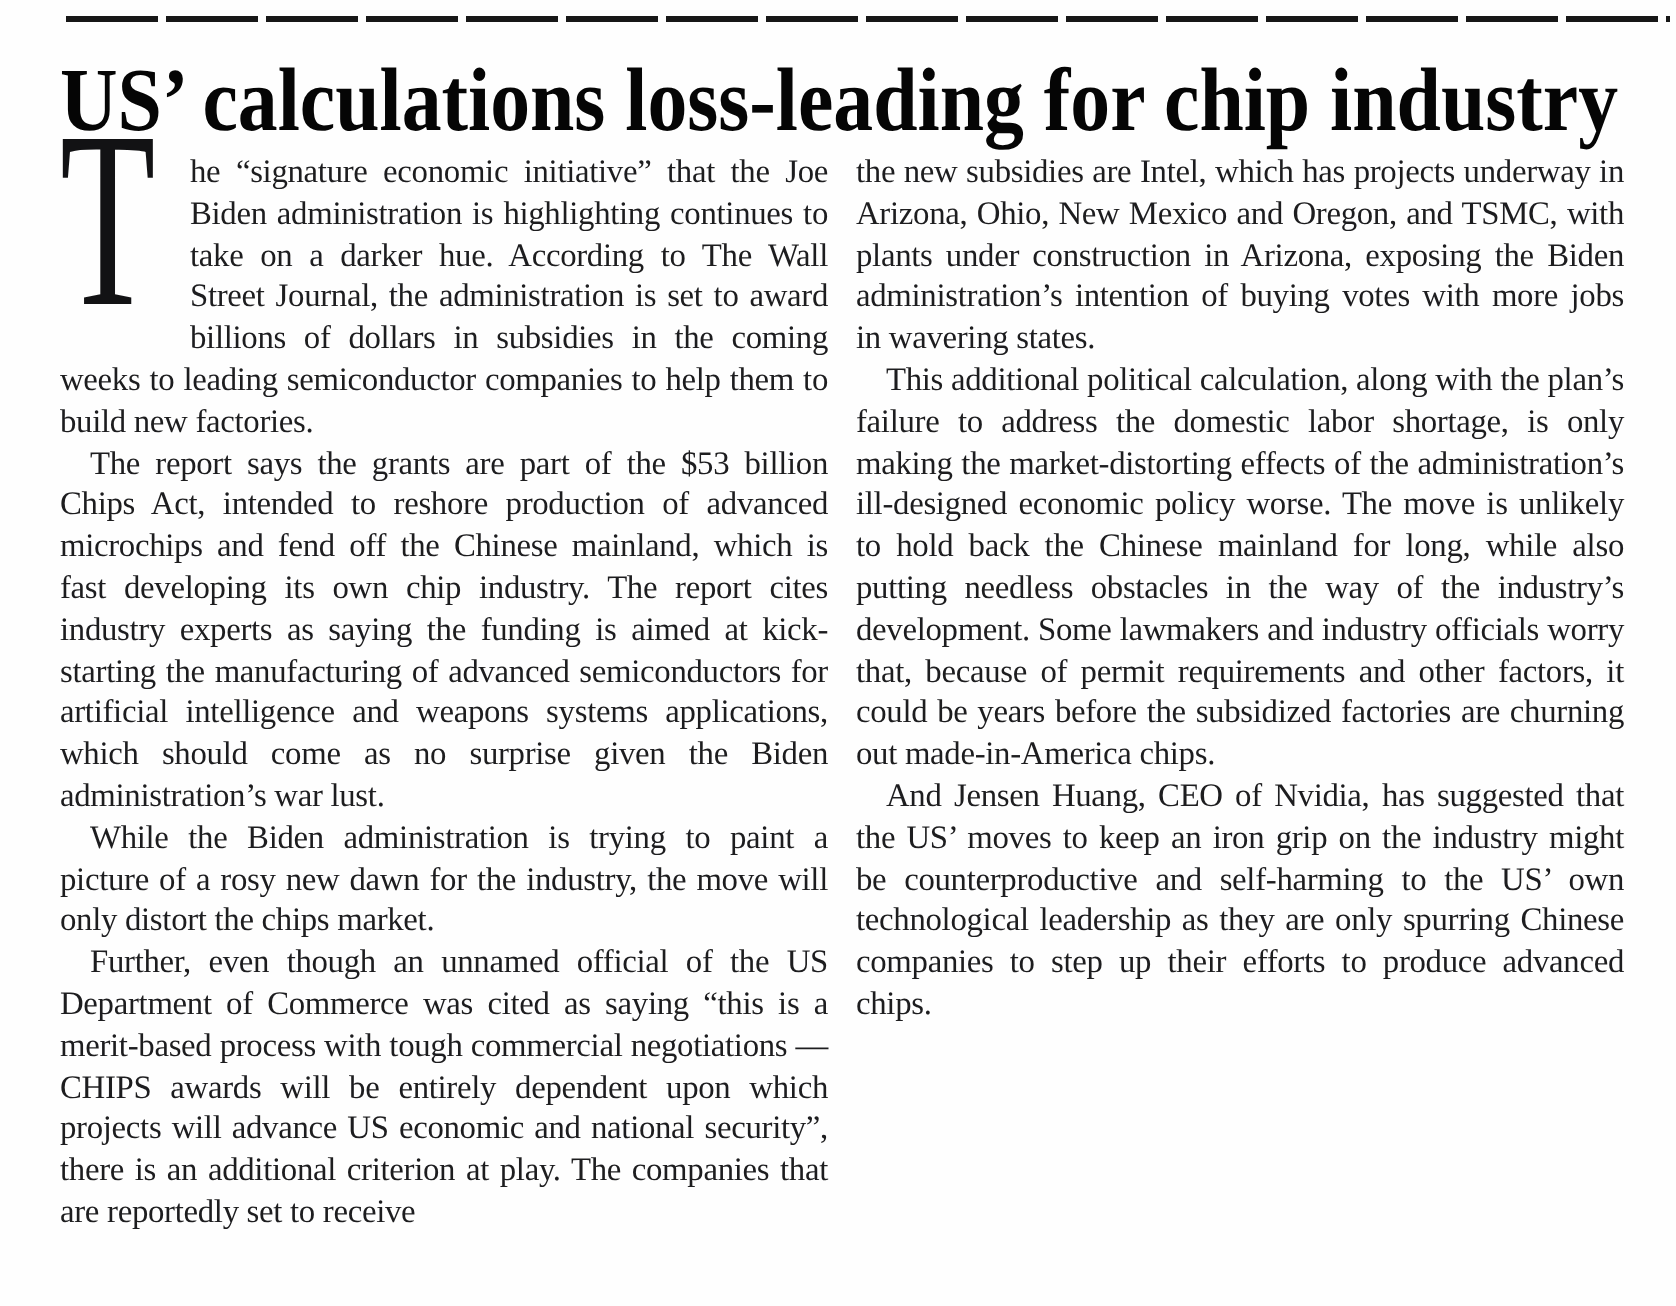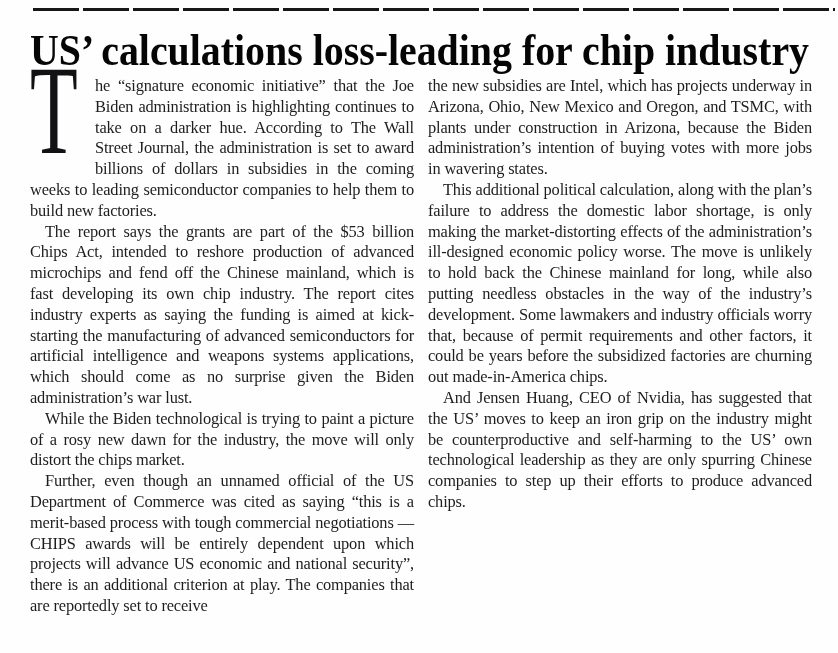--- a/index.html
+++ b/index.html
@@ -79,25 +79,25 @@
 
   <div class="article">
 
     <div class="col">
       <p class="no-indent">
         <span class="dropcap">
             <span>T</span>
           </span><span>he “signature economic initiative” that the Joe Biden administration is highlighting continues to take on a darker hue. According to The Wall Street Journal, the administration is set to award billions of dollars in subsidies in the coming weeks to leading semiconductor companies to help them to build new factories.</span>
       </p>
       <p>The report says the grants are part of the $53 billion Chips Act, intended to reshore production of advanced microchips and fend off the Chinese mainland, which is fast developing its own chip industry. The report cites industry experts as saying the funding is aimed at kick-starting the manufacturing of advanced semiconductors for artificial intelligence and weapons systems applications, which should come as no surprise given the Biden administration’s war lust.</p>
-      <p>While the Biden technological is trying to paint a picture of a rosy new dawn for the industry, the move will only distort the chips market.</p>
+      <p>While the Biden administration is trying to paint a picture of a rosy new dawn for the industry, the move will only distort the chips market.</p>
       <p>Further, even though an unnamed official of the US Department of Commerce was cited as saying “this is a merit-based process with tough commercial negotiations — CHIPS awards will be entirely dependent upon which projects will advance US economic and national security”, there is an additional criterion at play. The companies that are reportedly set to receive</p>
     </div>
 
     <div class="col">
-      <p class="no-indent">the new subsidies are Intel, which has projects underway in Arizona, Ohio, New Mexico and Oregon, and TSMC, with plants under construction in Arizona, because the Biden administration’s intention of buying votes with more jobs in wavering states.</p>
+      <p class="no-indent">the new subsidies are Intel, which has projects underway in Arizona, Ohio, New Mexico and Oregon, and TSMC, with plants under construction in Arizona, exposing the Biden administration’s intention of buying votes with more jobs in wavering states.</p>
       <p>This additional political calculation, along with the plan’s failure to address the domestic labor shortage, is only making the market-distorting effects of the administration’s ill-designed economic policy worse. The move is unlikely to hold back the Chinese mainland for long, while also putting needless obstacles in the way of the industry’s development. Some lawmakers and industry officials worry that, because of permit requirements and other factors, it could be years before the subsidized factories are churning out made-in-America chips.</p>
       <p>And Jensen Huang, CEO of Nvidia, has suggested that the US’ moves to keep an iron grip on the industry might be counterproductive and self-harming to the US’ own technological leadership as they are only spurring Chinese companies to step up their efforts to produce advanced chips.</p>
     </div>
 
   </div>
 
 </div>
 
 </body></html>

